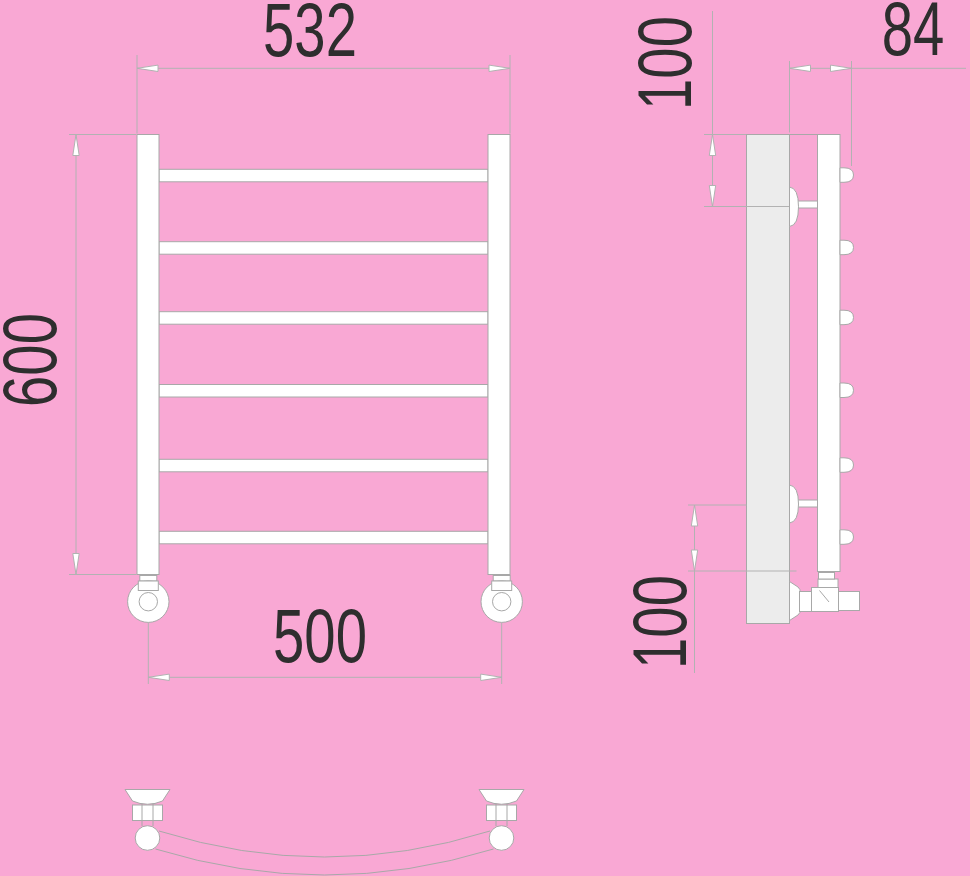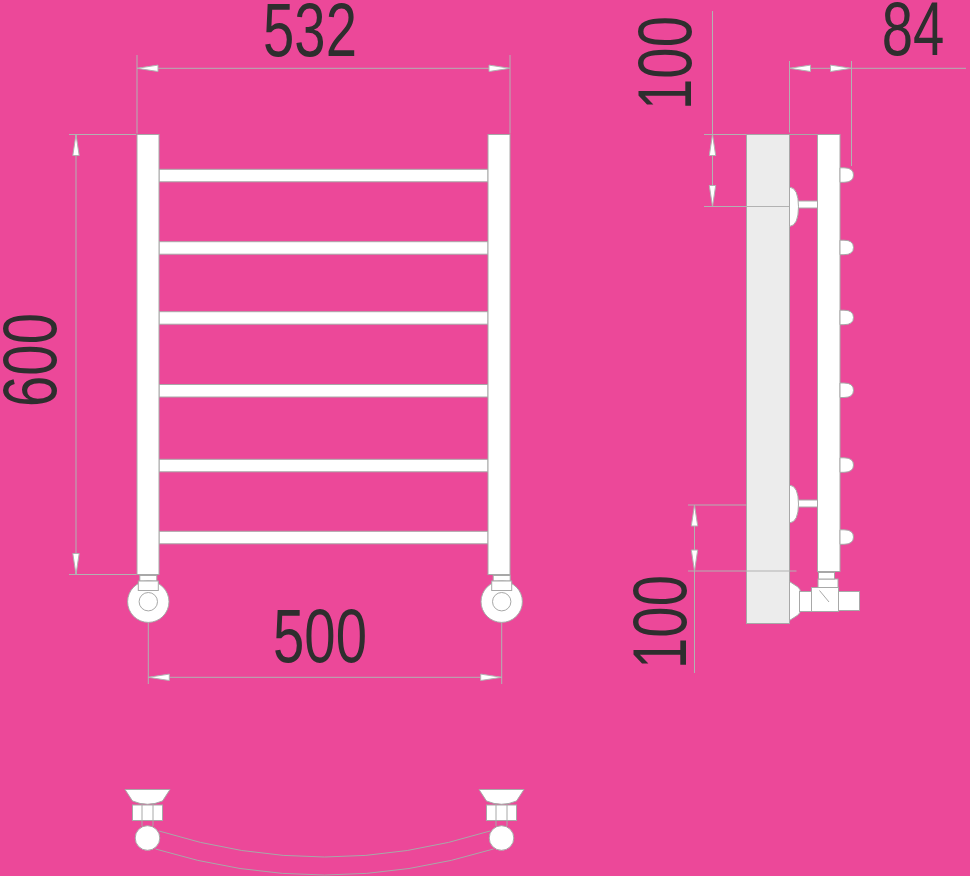--- a/index.html
+++ b/index.html
@@ -1,18 +1,18 @@
 <!DOCTYPE html>
 <html><head>
 <meta charset="utf-8">
 <style>
   html,body { margin:0; padding:0; background:#ffffff; }
   #canvas {
     position:relative; width:970px; height:876px;
-    background:#ec4899; overflow:hidden;
+    background:#f9a8d4; overflow:hidden;
     font-family:"Liberation Sans", sans-serif;
   }
   #drawing-svg { position:absolute; left:0; top:0; }
   .dim-label {
     position:absolute;
     font-size:76px;
     line-height:1;
     color:#2e2e2e;
     white-space:nowrap;
     transform: translate(-50%,-50%) scaleX(0.74);

